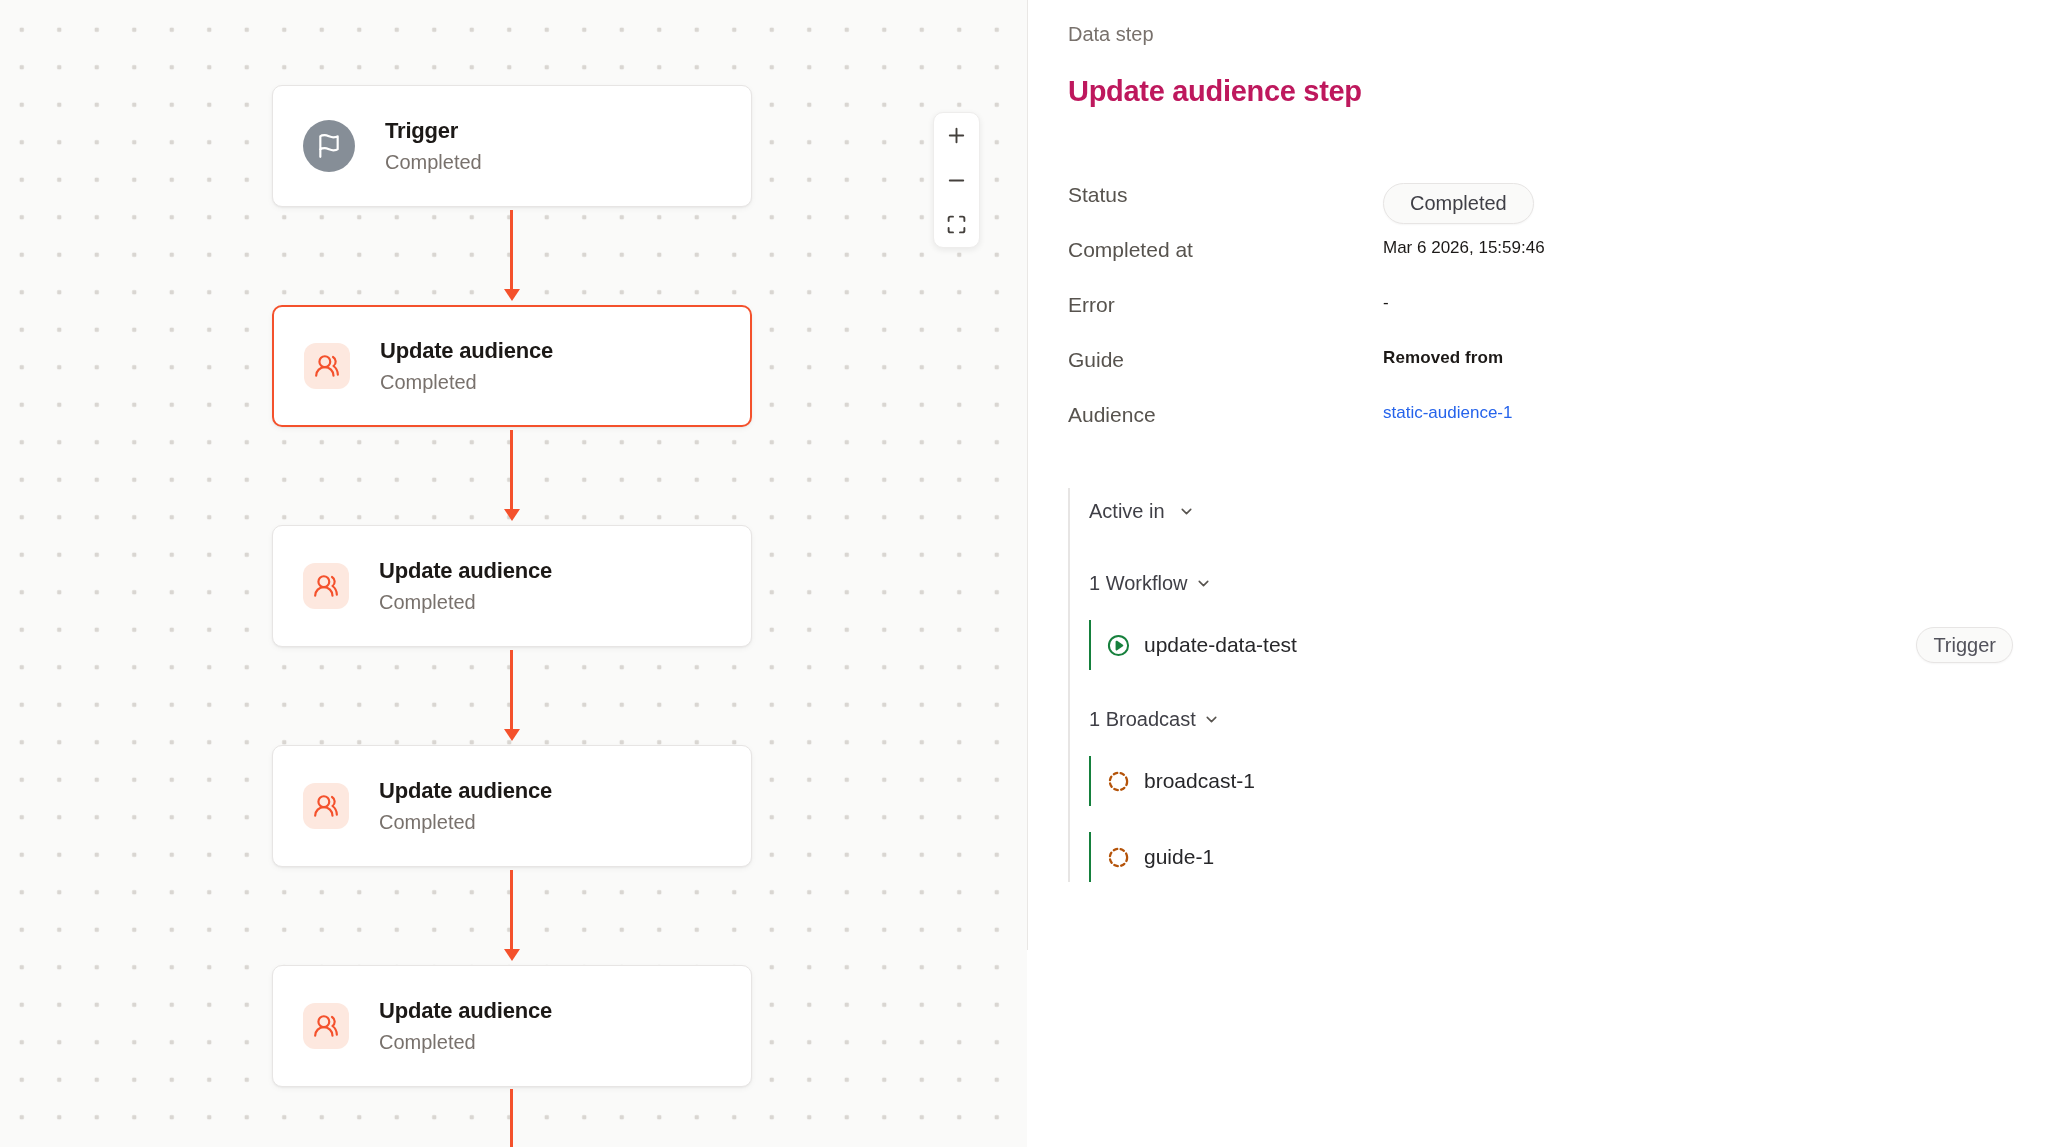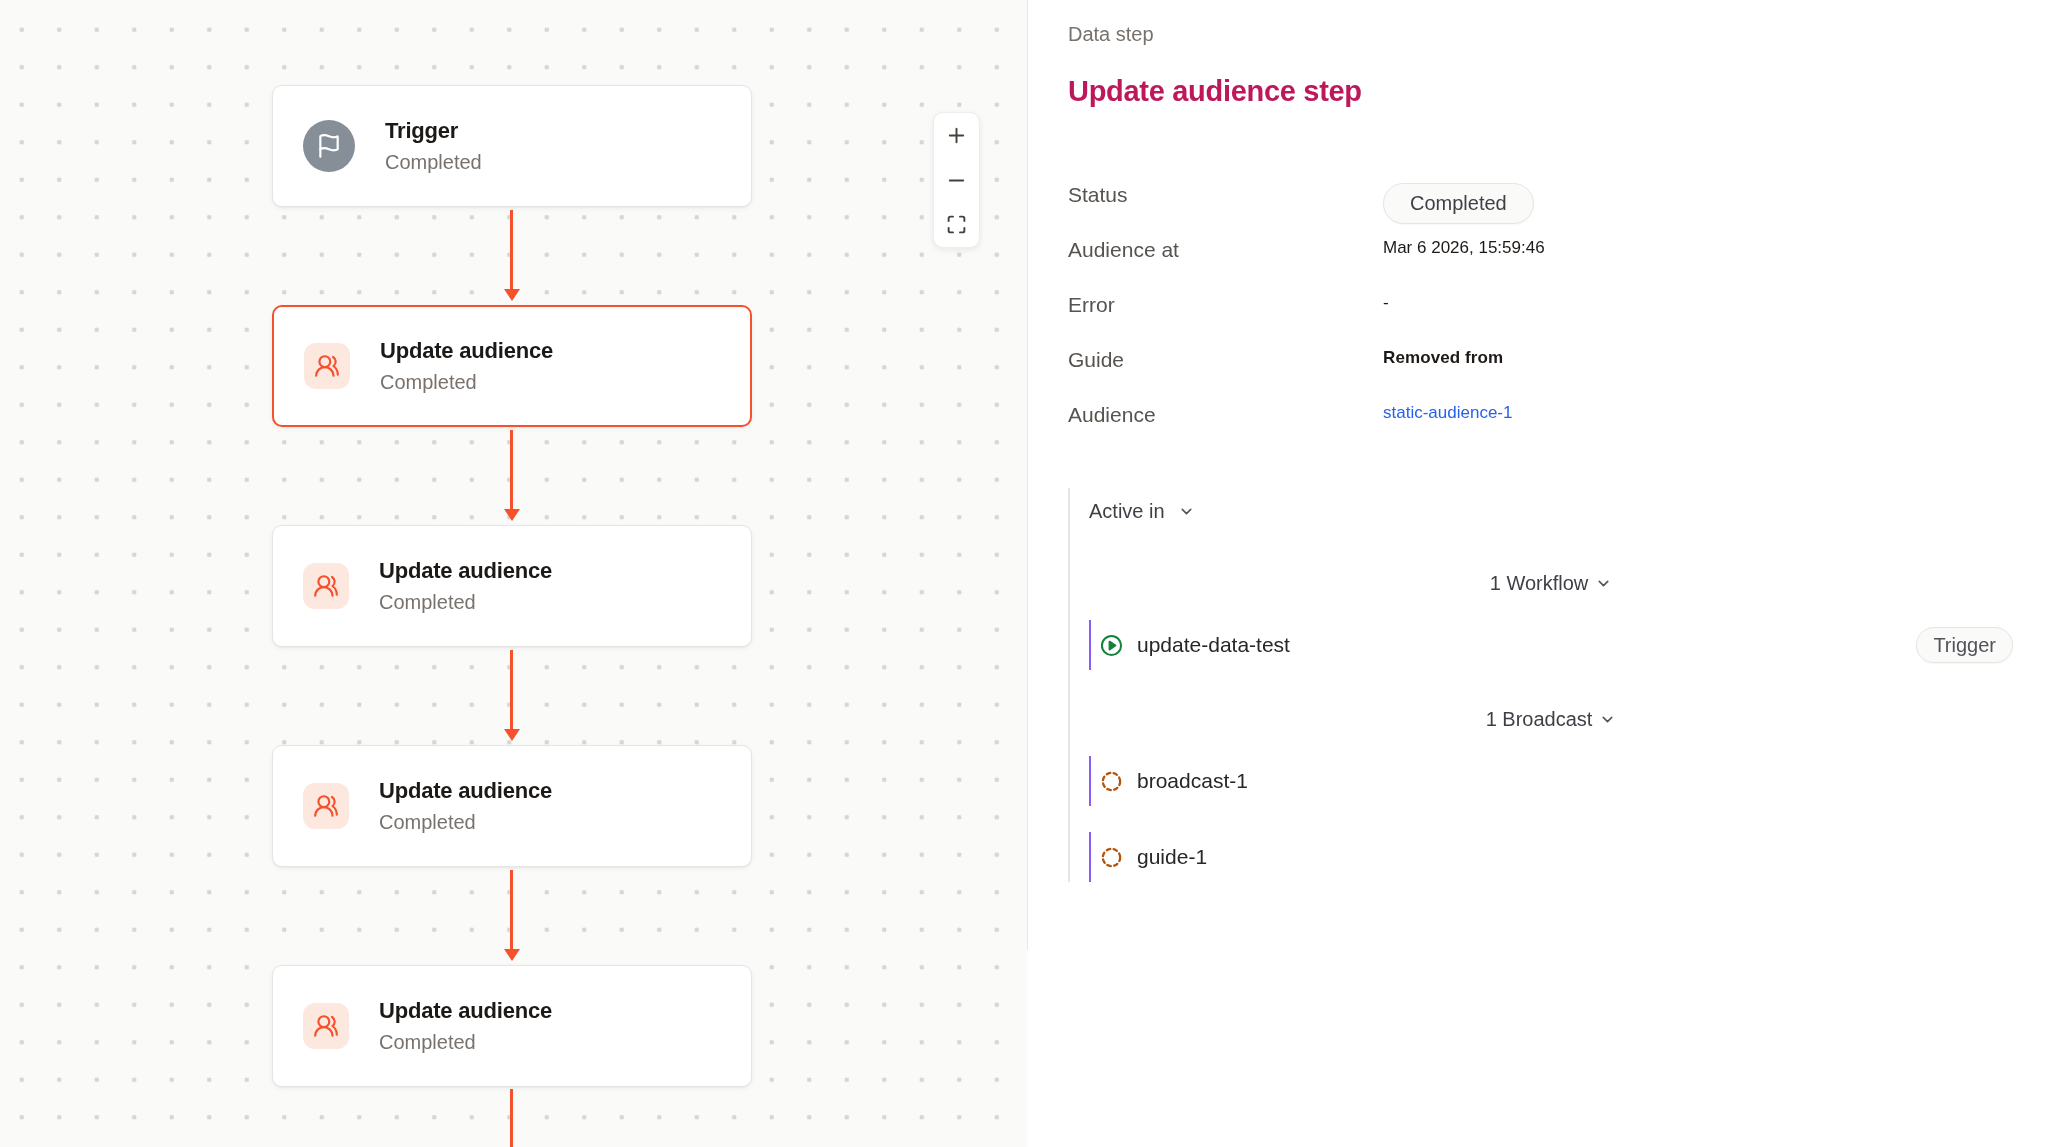--- a/index.html
+++ b/index.html
@@ -61,25 +61,25 @@
 
   .badge {
     display:inline-flex; align-items:center; height:41px; padding:0 26px;
     background:#fafaf9; border:1.5px solid #e7e5e4; border-radius:21px;
     font-size:20px; color:#3f3f46; box-shadow:0 1px 2px rgba(28,25,23,.04);
   }
 
   .active-section { margin-top:30px; border-left:2px solid #e7e5e4; padding-left:19px; }
   .section-header { height:46px; display:flex; align-items:center; gap:13px; margin-bottom:26px; cursor:pointer; }
   .section-header-label, .group-label { font-size:20px; font-weight:500; color:#3f3f46; }
-  .group-header { height:46px; display:flex; align-items:center; gap:7px; margin-bottom:14px; cursor:pointer;justify-content:center; }
+  .group-header { height:46px; display:flex; align-items:center; gap:7px; margin-bottom:14px; cursor:pointer; }
   .chevron { color:#57534e; display:flex; }
   .item-row {
     height:50px; display:flex; align-items:center; gap:14px;
-    border-left:2px solid #8b5cf6; padding-left:9px; margin-bottom:26px; cursor:pointer;
+    border-left:2px solid #15803d; padding-left:16px; margin-bottom:26px; cursor:pointer;
   }
   .item-row:last-child { margin-bottom:0; }
   .item-name { font-size:21px; font-weight:500; color:#27272a; }
   .item-icon { display:flex; flex:0 0 auto; }
   .pill {
     margin-left:auto; display:inline-flex; align-items:center; height:36px; padding:0 16px;
     background:#fafaf9; border:1.5px solid #e7e5e4; border-radius:18px;
     font-size:20px; color:#52525b; box-shadow:0 1px 2px rgba(28,25,23,.04);
   }
   svg { display:block; }
@@ -201,21 +201,21 @@
   <div class="panel">
     <div class="eyebrow">Data step</div>
     <h1 class="panel-title">Update audience step</h1>
 
     <div class="fields">
       <div class="field-row">
         <span class="field-label">Status</span>
         <span class="badge">Completed</span>
       </div>
       <div class="field-row">
-        <span class="field-label">Audience at</span>
+        <span class="field-label">Completed at</span>
         <span class="field-value">Mar 6 2026, 15:59:46</span>
       </div>
       <div class="field-row">
         <span class="field-label">Error</span>
         <span class="field-value">-</span>
       </div>
       <div class="field-row">
         <span class="field-label">Guide</span>
         <span class="field-value strong">Removed from</span>
       </div>

